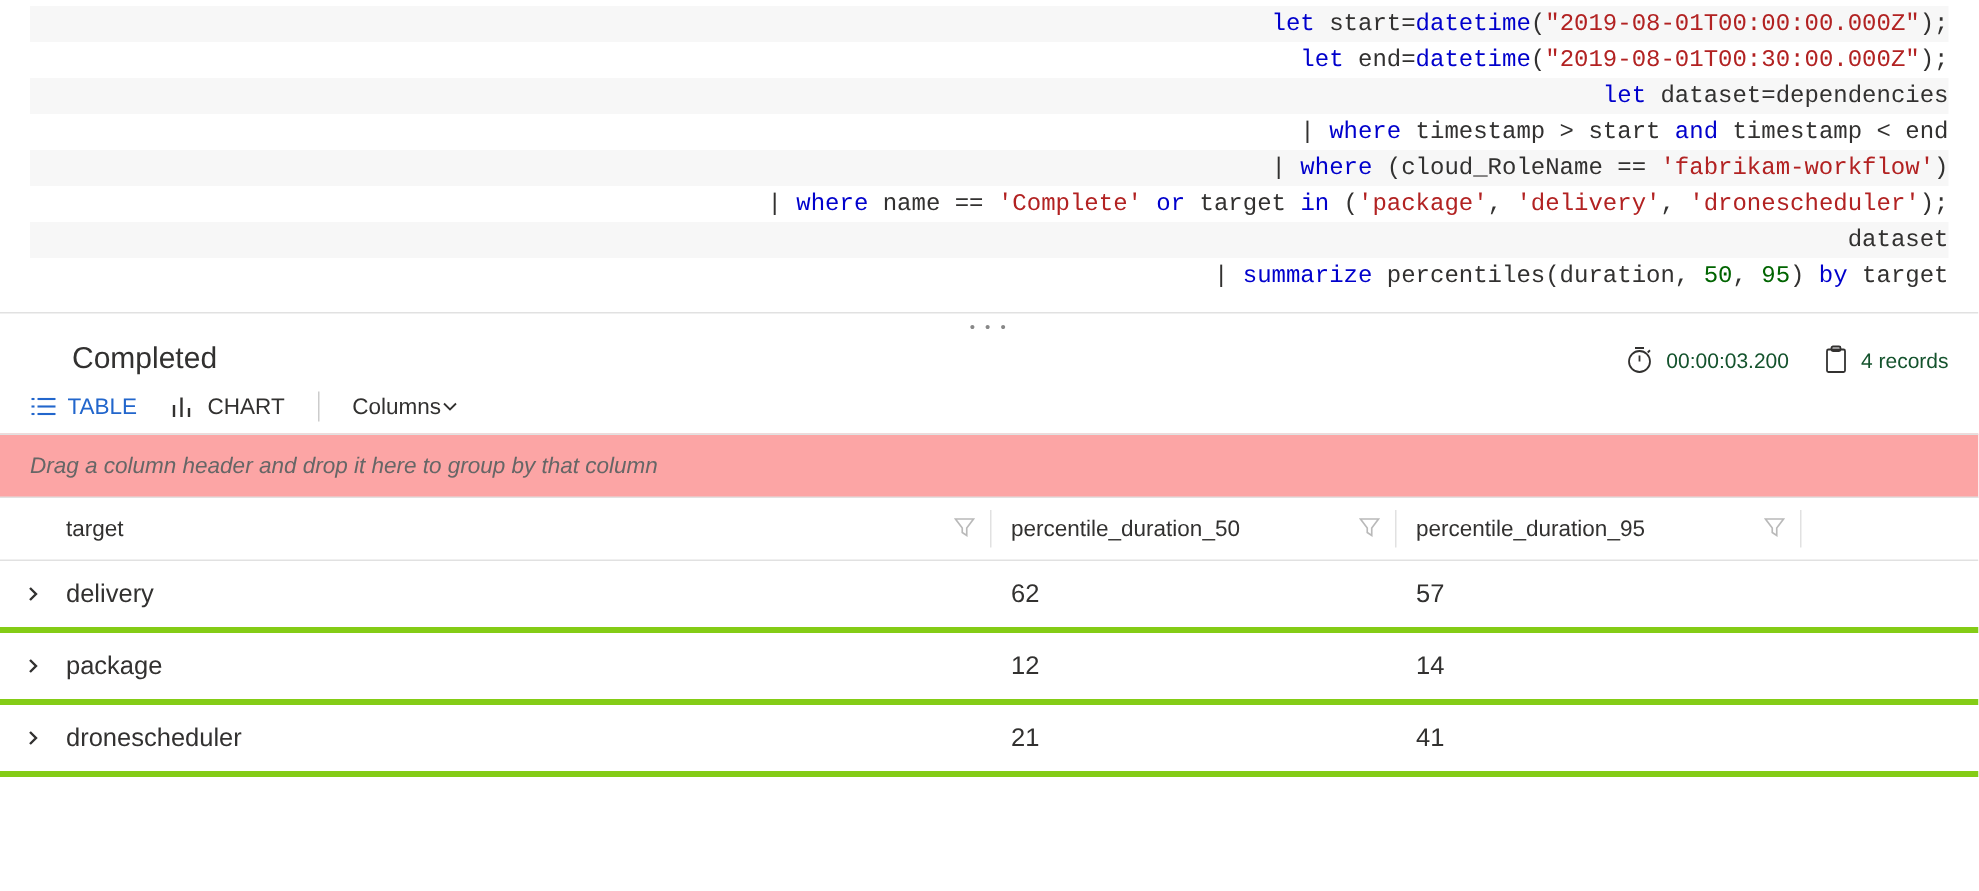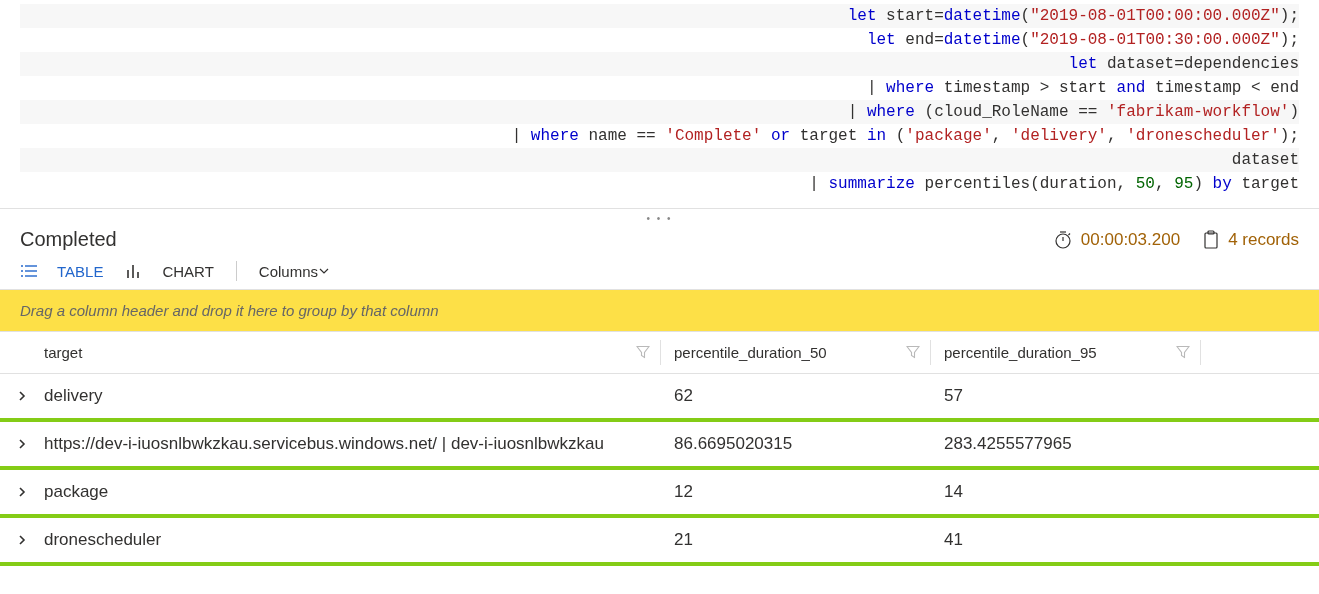--- a/index.html
+++ b/index.html
@@ -35,53 +35,54 @@
     padding: 4px 0 0 0;
     letter-spacing: 2px;
     font-size: 10px;
     cursor: ns-resize;
   }
   .status-bar {
     display: flex;
     align-items: center;
     padding: 4px 20px 10px 20px;
     font-size: 20px;
+    margin-left: 28px;
   }
   .status-text { flex: 1; color: #323130; font-weight: 400; }
-  .status-item { display: flex; align-items: center; margin-left: 22px; color: #a16207; font-size: 17px; }
+  .status-item { display: flex; align-items: center; margin-left: 22px; color: #14532d; font-size: 14px; }
   .status-item svg { margin-right: 8px; }
   .tabs-row {
     display: flex;
     align-items: center;
     padding: 0 20px 8px 20px;
     gap: 22px;
   }
   .view-tab {
     display: flex;
     align-items: center;
-    gap: 19px;
+    gap: 7px;
     font-size: 15px;
     cursor: pointer;
     color: #323130;
   }
   .view-tab.active { color: #2266cc; }
   .view-tab svg { flex-shrink: 0; }
   .divider-v { width: 1px; height: 20px; background: #ccc; }
   .columns-btn {
     display: flex;
     align-items: center;
     gap: 0;
     cursor: pointer;
     font-size: 15px;
     color: #323130;
   }
   .group-bar {
     border-top: 1px solid #e1e1e1;
     border-bottom: 1px solid #e1e1e1;
-    background: #fde047;
+    background: #fca5a5;
     color: #666;
     padding: 12px 20px;
     font-size: 15px;
     font-style: italic;
   }
   .results-table { width: 100%; border-collapse: collapse; }
   .results-table th {
     text-align: left;
     font-weight: 400;
     color: #323130;
@@ -218,29 +219,20 @@
             </svg></span></td>
         <td>delivery</td>
         <td>62</td>
         <td>57</td>
         <td></td>
       </tr>
       <tr>
         <td class="expander-col"><span class="expander"><svg width="10" height="10" viewBox="0 0 10 10" fill="none" stroke="#323130" stroke-width="1.6">
               <path d="M3 1 L7 5 L3 9"></path>
             </svg></span></td>
-        <td>https://dev-i-iuosnlbwkzkau.servicebus.windows.net/ | dev-i-iuosnlbwkzkau</td>
-        <td>86.6695020315</td>
-        <td>283.4255577965</td>
-        <td></td>
-      </tr>
-      <tr>
-        <td class="expander-col"><span class="expander"><svg width="10" height="10" viewBox="0 0 10 10" fill="none" stroke="#323130" stroke-width="1.6">
-              <path d="M3 1 L7 5 L3 9"></path>
-            </svg></span></td>
         <td>package</td>
         <td>12</td>
         <td>14</td>
         <td></td>
       </tr>
       <tr>
         <td class="expander-col"><span class="expander"><svg width="10" height="10" viewBox="0 0 10 10" fill="none" stroke="#323130" stroke-width="1.6">
               <path d="M3 1 L7 5 L3 9"></path>
             </svg></span></td>
         <td>dronescheduler</td>

